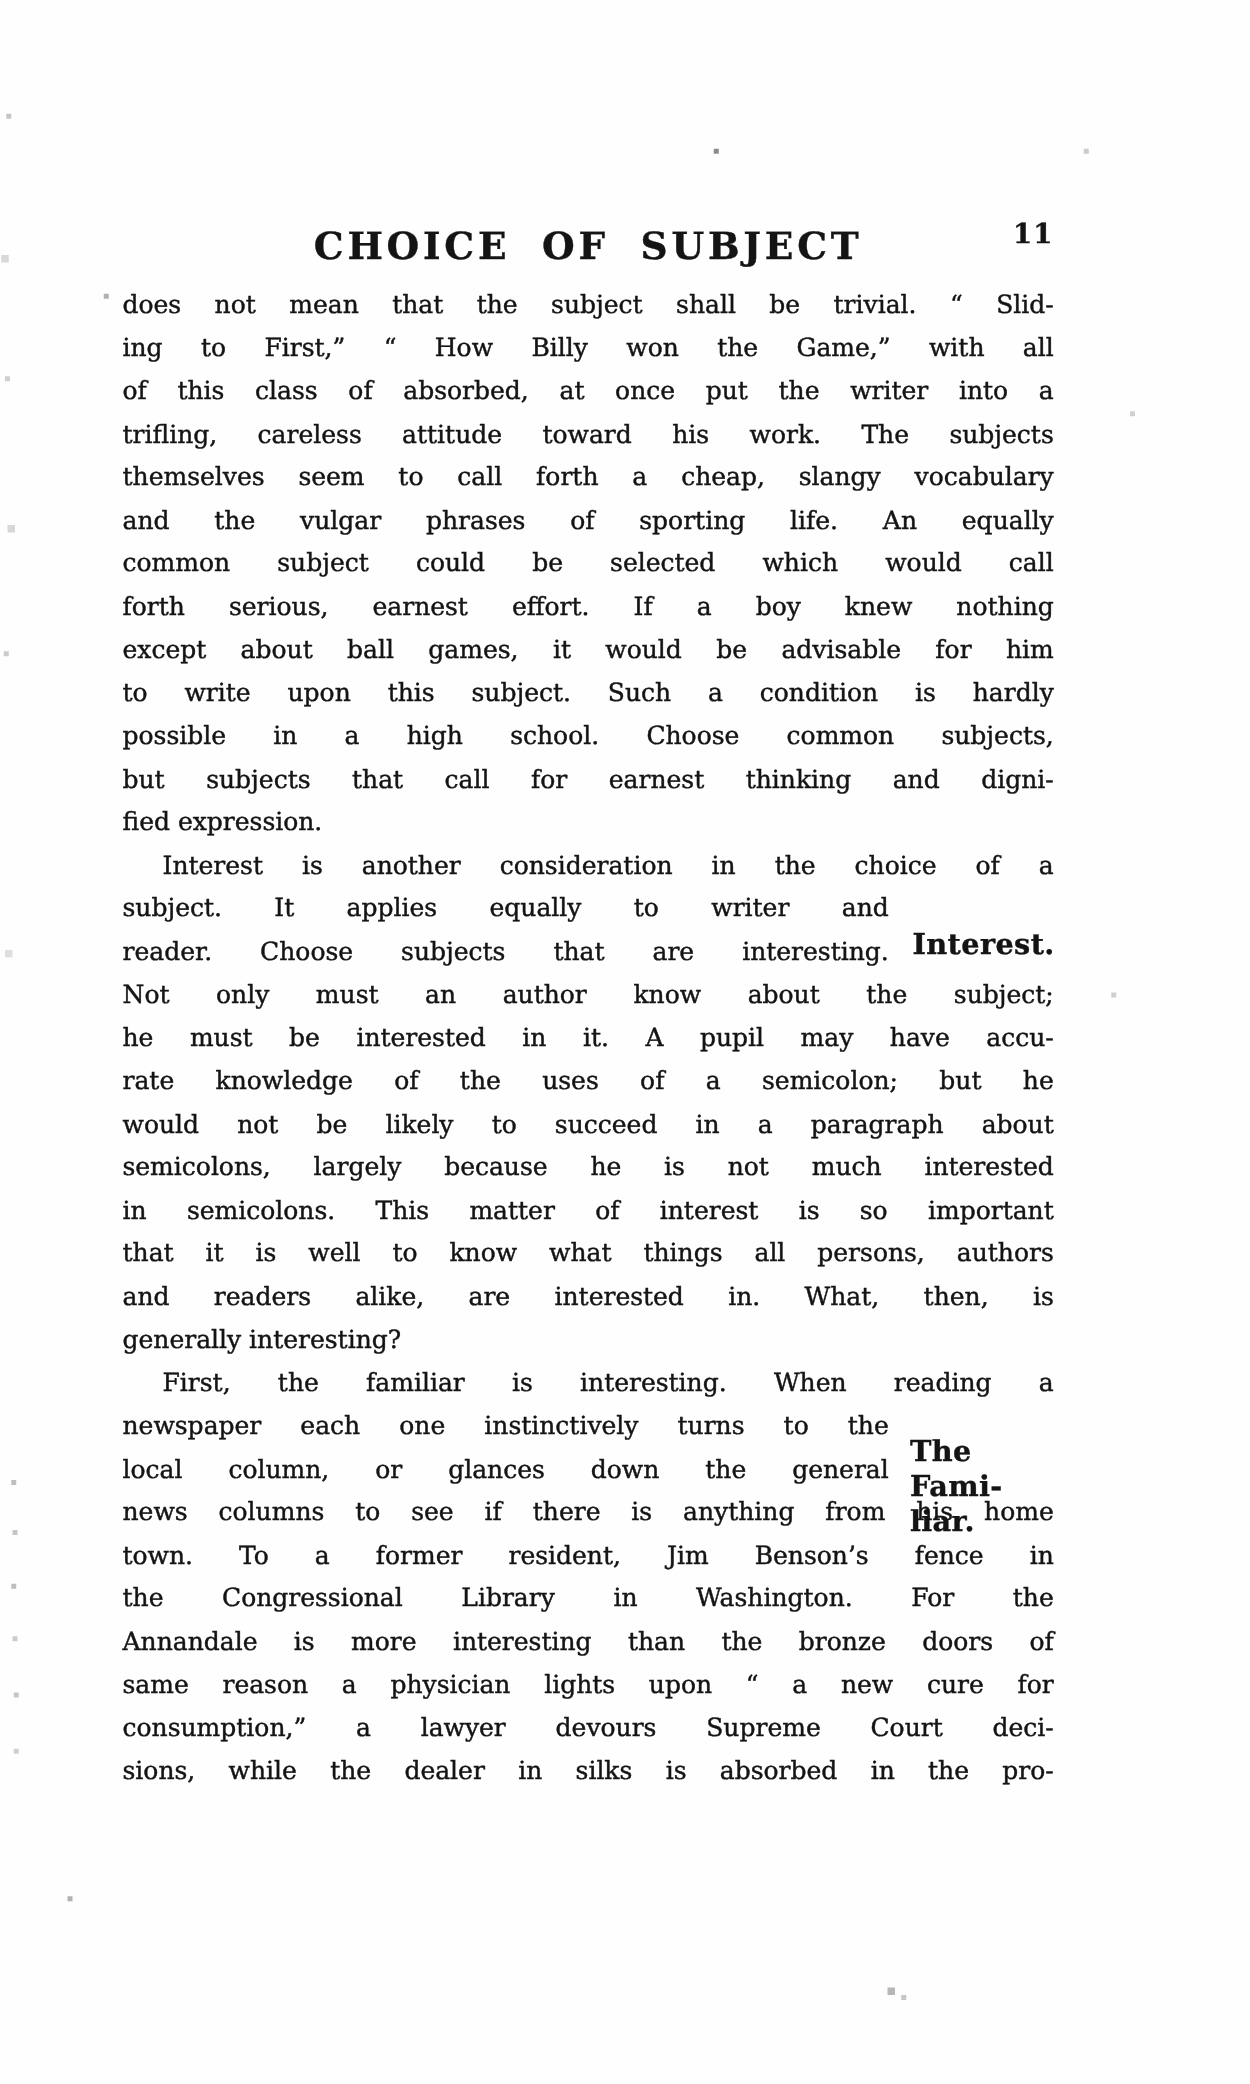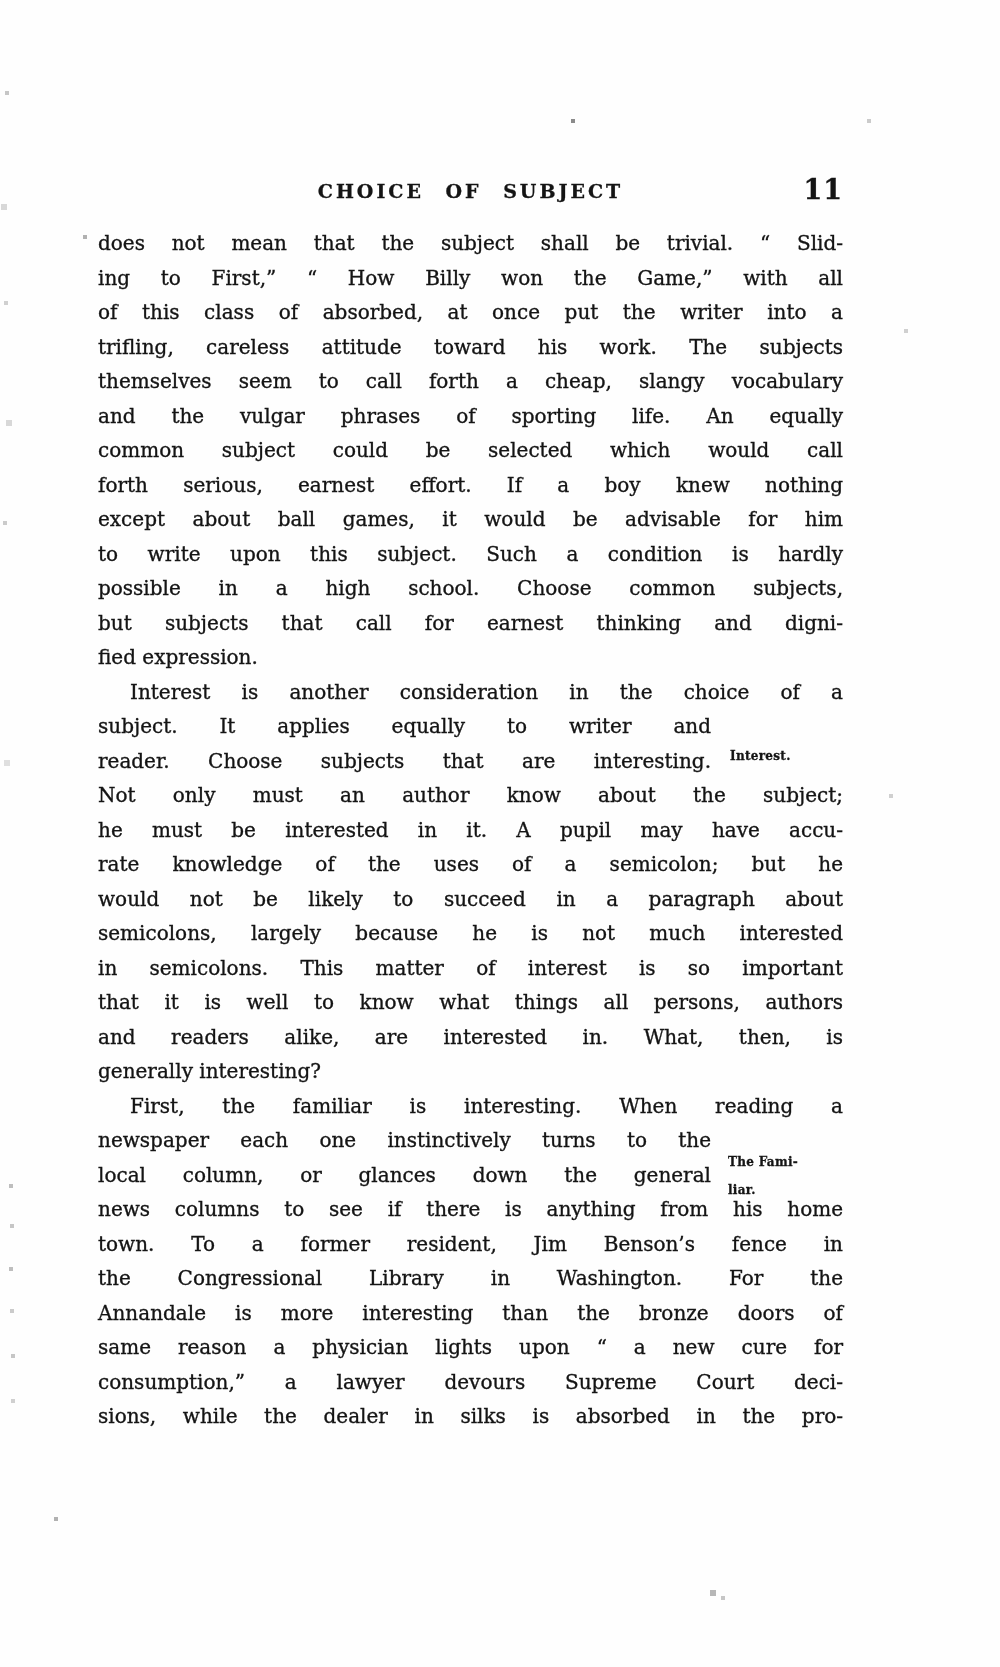--- a/index.html
+++ b/index.html
@@ -9,28 +9,28 @@
     margin:0 auto;
     background:#fefefe;
     font-family:"DejaVu Serif","Liberation Serif",serif;
     color:#141414;
     overflow:hidden;
   }
   .running-head{
     position:absolute;
     left:98px;top:180px;width:745px;
     text-align:center;
-    font-size:19px;font-weight:700;
+    font-size:30px;font-weight:700;
     letter-spacing:3px;word-spacing:12px;
     -webkit-text-stroke:0.3px #141414;
   }
   .page-number{
     position:absolute;
     top:174px;right:157px;
-    font-size:27px;font-weight:700;
+    font-size:22px;font-weight:700;
     letter-spacing:1px;
     -webkit-text-stroke:0.3px #141414;
   }
   .text-block{
     position:absolute;
     left:98px;top:226px;width:745px;
   }
   .line{
     font-size:20px;
     line-height:34.5px;
@@ -41,21 +41,21 @@
     white-space:normal;
     overflow:visible;
     -webkit-text-stroke:0.35px #141414;
   }
   .line.short{padding-right:132px;}
   .line.para-end{text-align-last:left;}
   .line.indent{text-indent:32px;}
   .it{}
   .margin-note{
     position:absolute;
-    font-size:12px;font-weight:700;
+    font-size:23px;font-weight:700;
     line-height:28px;
     letter-spacing:0.3px;
     -webkit-text-stroke:0.3px #141414;
   }
   .note-interest{left:730px;top:742px;width:120px;}
   .note-familiar{left:728px;top:1148px;width:120px;}
   .scan-noise{
     position:absolute;left:0;top:0;width:2px;height:2px;
     background:transparent;
     box-shadow:

